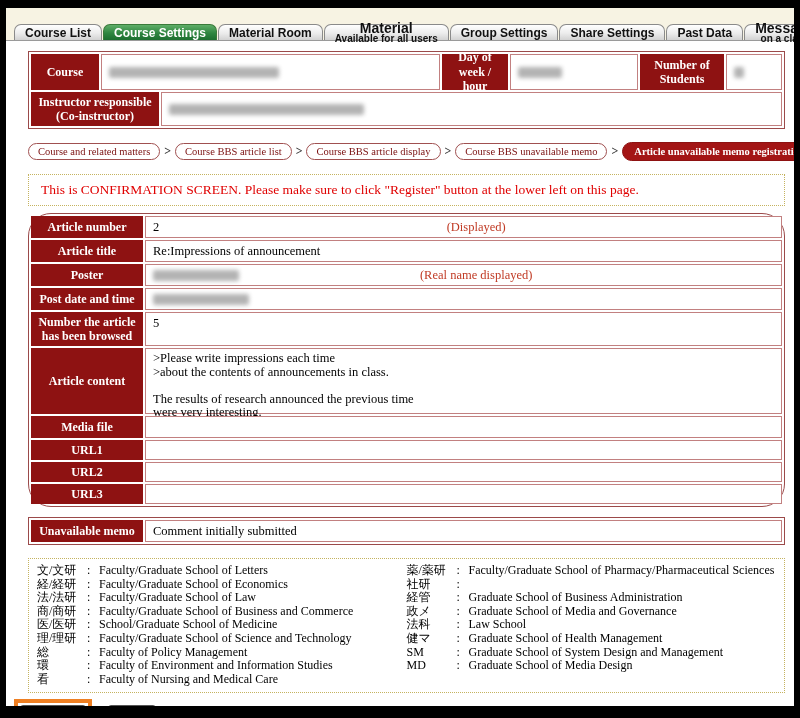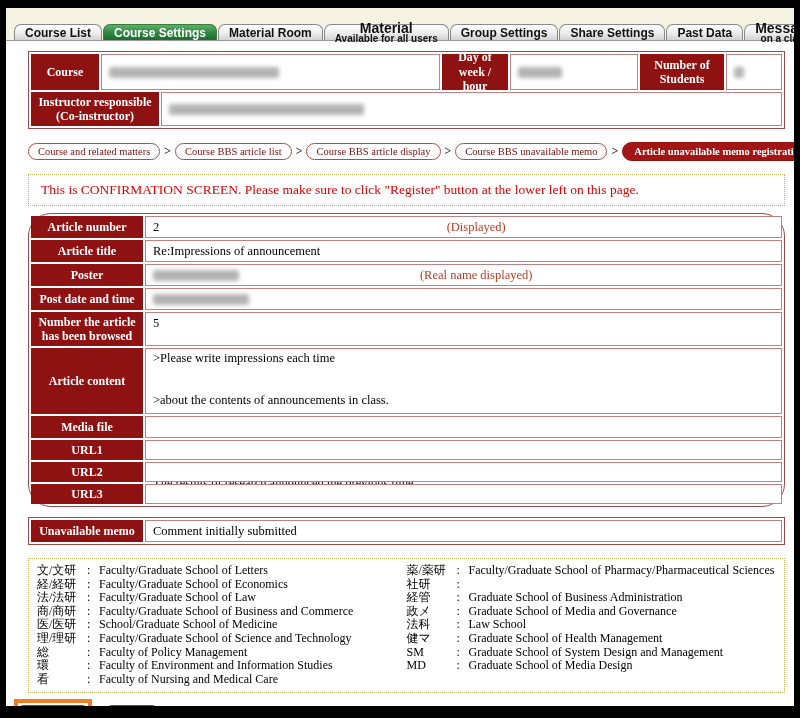--- a/index.html
+++ b/index.html
@@ -53,21 +53,21 @@
 
   
   .notice { margin-top:13px; border:1px dotted #c5b35f; padding:7px 12px;
             color:#e00000; font-weight:normal; font-size:13.5px; }
 
   
   .article-table { margin-top:7px;border-radius:23px; }
   .article-table .hcell { flex:0 0 112px; }
   .h22 { height:22px; } .h20 { height:20px; } .h34 { height:34px; } .h66 { height:66px; }
   .content-cell { flex-direction:column; align-items:flex-start; justify-content:flex-start;
-                  padding-top:3px; display:flex;gap:28px; }
+                  padding-top:3px; display:flex; }
   .content-line { min-height:13.5px; line-height:13.5px; font-size:12.5px; }
 
   .memo-table { margin-top:10px; }
 
   
   .legend { margin-top:13px; border:1px dotted #c5b35f; padding:5px 8px 6px 8px;
             display:flex; }
   .lcol { flex:1; min-width:0; }
   .litem { display:flex; font-size:12px; line-height:13.6px; }
   .labbr { flex:0 0 50px; }

